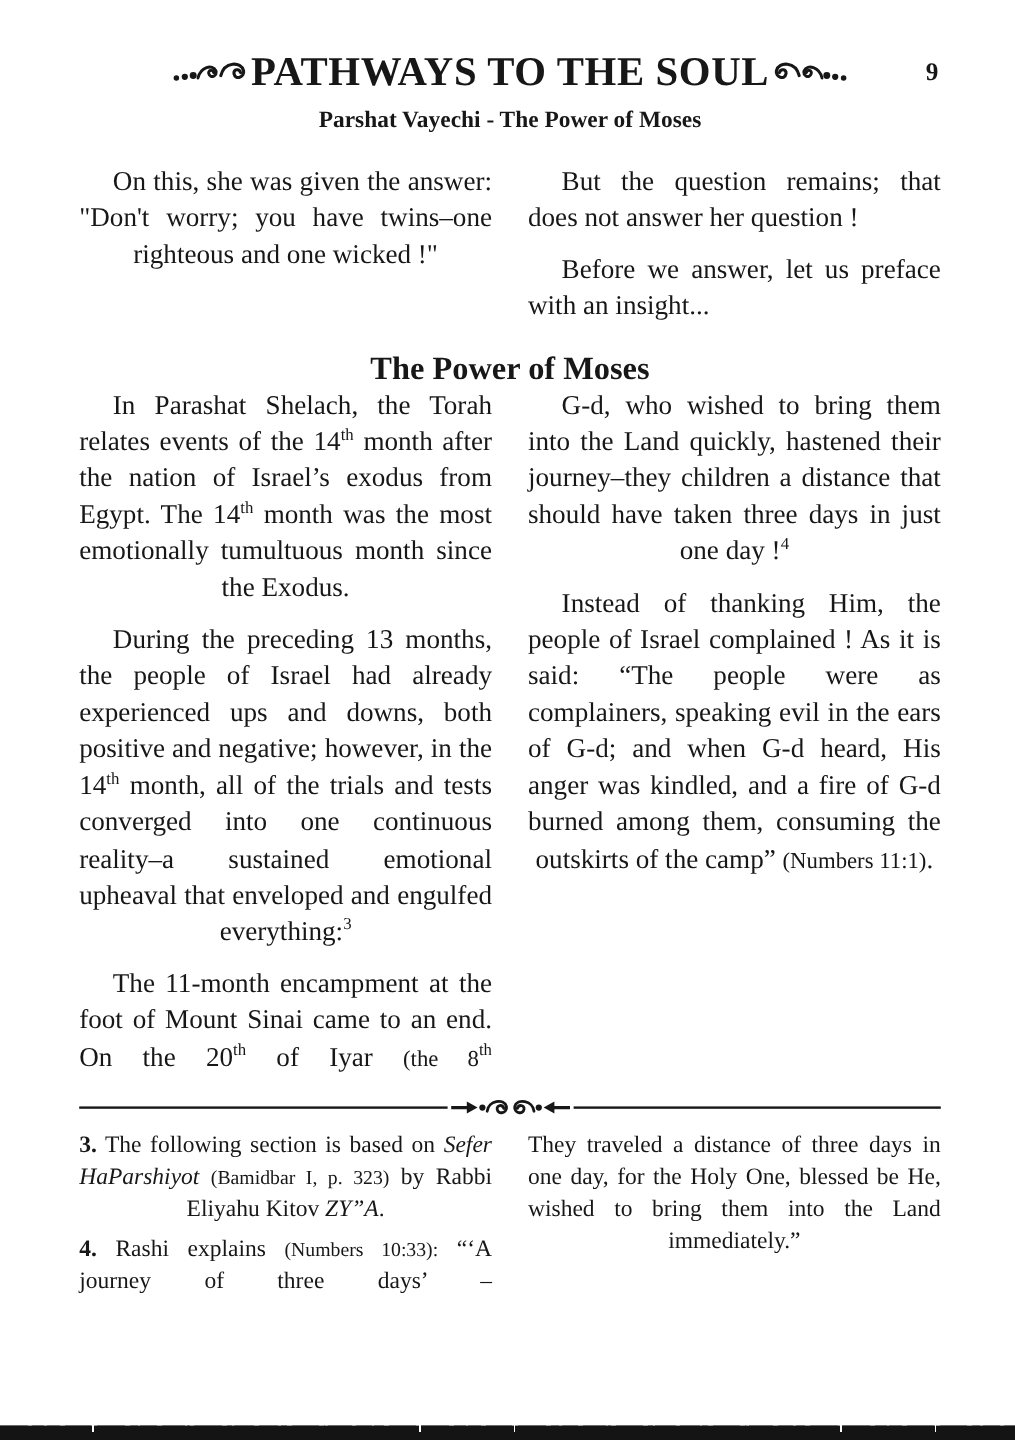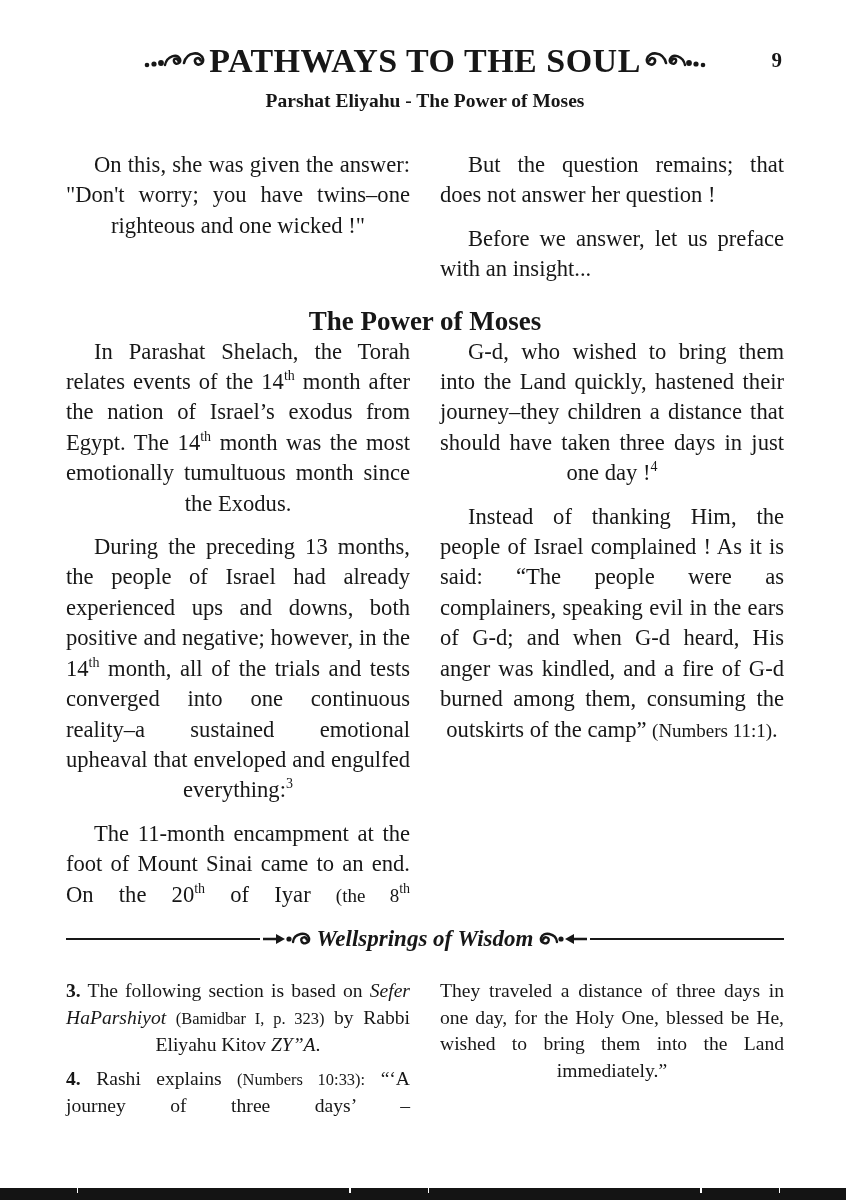--- a/index.html
+++ b/index.html
@@ -20,39 +20,39 @@
 
   
   .cols{display:grid;grid-template-columns:1fr 1fr;column-gap:30px;}
   .col p{margin:0;font-size:22.6px;line-height:30.4px;text-align:justify;}
   .col p + p{margin-top:13px;}
   .indent{text-indent:28px;}
   .last-center{text-align-last:center;}
   .last-left{text-align-last:left;}
   .last-justify{text-align-last:justify;}
 
-  .intro{margin-top:38px;}
+  .intro{margin-top:24px;}
   .heading{text-align:center;font-size:27px;font-weight:bold;margin-top:21px;}
   .section-cols{}
 
   
   .seg-b{font-weight:bold;}
   .seg-i{font-style:italic;}
   .seg-small{font-size:84%;}
   .seg-sup{font-size:62%;vertical-align:super;line-height:0;}
 
   
   .fn-divider{display:flex;align-items:center;margin-top:15px;gap:3px;}
   .fn-rule{flex:1 1 auto;height:2px;background:#181818;}
   .fn-label{font-style:italic;font-weight:bold;font-size:23px;padding:0 3px;white-space:nowrap;}
   .fn-orn{flex:0 0 auto;}
   .fn-orn.flip{transform:scaleX(-1);}
 
   
-  .footnotes{margin-top:26px;}
+  .footnotes{margin-top:9px;}
   .footnotes .col p{font-size:19.6px;line-height:26.6px;}
   .footnotes .col p + p{margin-top:7px;}
 
   
   .bottom-edge{
     position:absolute;left:0;right:0;bottom:0;height:12px;
     background:
       linear-gradient(0deg,#141414 0 7px,rgba(0,0,0,0) 7px),
       repeating-linear-gradient(90deg,#141414 0 23px,rgba(20,20,20,0) 23px 27px),
       repeating-linear-gradient(90deg,#141414 0 37px,rgba(20,20,20,0) 37px 39px);
@@ -78,21 +78,21 @@
       <g fill="#171717" stroke="none">
         <circle cx="4" cy="17" r="2.3"></circle>
           <circle cx="11" cy="16" r="2.6"></circle>
           <circle cx="18" cy="15" r="2.9"></circle>
       </g>
       <path d="M22 17 C24 8 34 5 37 11 C38.5 15 32.5 18 31 13.5 C30 10.5 34 9.5 35 12.5" fill="none" stroke="#171717" stroke-width="2.4" stroke-linecap="round"></path>
       <path d="M41 15 C44 3 58 3 60 11 C61 16.5 53 19 52 13.5 C51.3 9.5 56.5 9 57.5 12.5" fill="none" stroke="#171717" stroke-width="2.6" stroke-linecap="round"></path>
     </svg>
     <span class="page-num">9</span>
   </div>
-  <div class="subtitle">Parshat Eliyahu - The Power of Moses</div>
+  <div class="subtitle">Parshat Vayechi - The Power of Moses</div>
 
   <div class="cols intro">
     <div class="col">
       <p class="indent last-center"><span>On this, she was given the answer: "Don't worry; you have twins–one righteous and one wicked !"</span></p>
     </div>
     <div class="col">
       <p class="indent last-left"><span>But the question remains; that does not answer her question !</span></p>
       <p class="indent last-left"><span>Before we answer, let us preface with an insight...</span></p>
     </div>
   </div>
@@ -112,21 +112,20 @@
   </div>
 
   <div class="fn-divider">
     <span class="fn-rule"></span>
     <svg class="fn-orn" width="48" height="20" viewBox="0 0 48 20">
       <path d="M0 10 L15 10" stroke="#171717" stroke-width="2.6" stroke-linecap="round" fill="none"></path>
       <path d="M13 5 L22 10 L13 15 Z" fill="#171717"></path>
       <circle cx="26" cy="10" r="2.6" fill="#171717"></circle>
       <path d="M30 13 C31 4 44 2 46 9 C47 14.5 39 16.5 38.3 11.3 C37.8 7.6 43 7.3 43.8 10.6" fill="none" stroke="#171717" stroke-width="2.4" stroke-linecap="round"></path>
     </svg>
-    <span class="fn-label">Wellsprings of Wisdom</span>
     <svg class="fn-orn flip" width="48" height="20" viewBox="0 0 48 20">
       <path d="M0 10 L15 10" stroke="#171717" stroke-width="2.6" stroke-linecap="round" fill="none"></path>
       <path d="M13 5 L22 10 L13 15 Z" fill="#171717"></path>
       <circle cx="26" cy="10" r="2.6" fill="#171717"></circle>
       <path d="M30 13 C31 4 44 2 46 9 C47 14.5 39 16.5 38.3 11.3 C37.8 7.6 43 7.3 43.8 10.6" fill="none" stroke="#171717" stroke-width="2.4" stroke-linecap="round"></path>
     </svg>
     <span class="fn-rule"></span>
   </div>
 
   <div class="cols footnotes">

